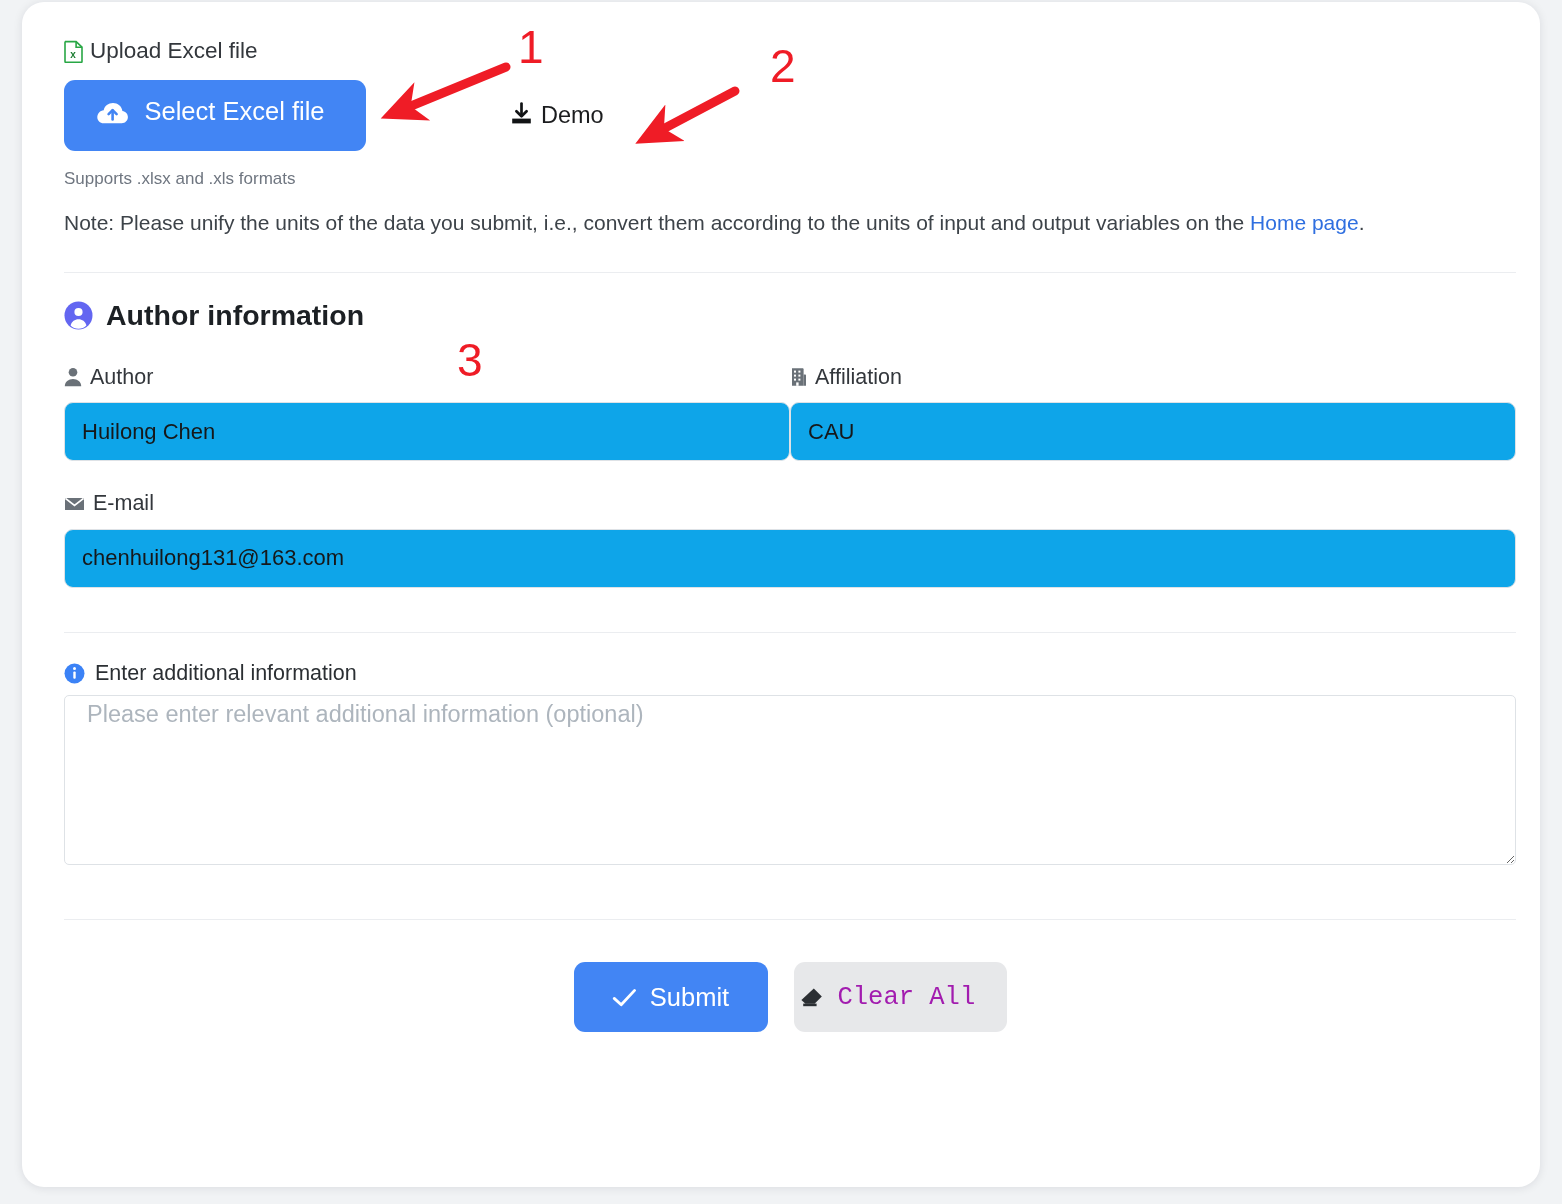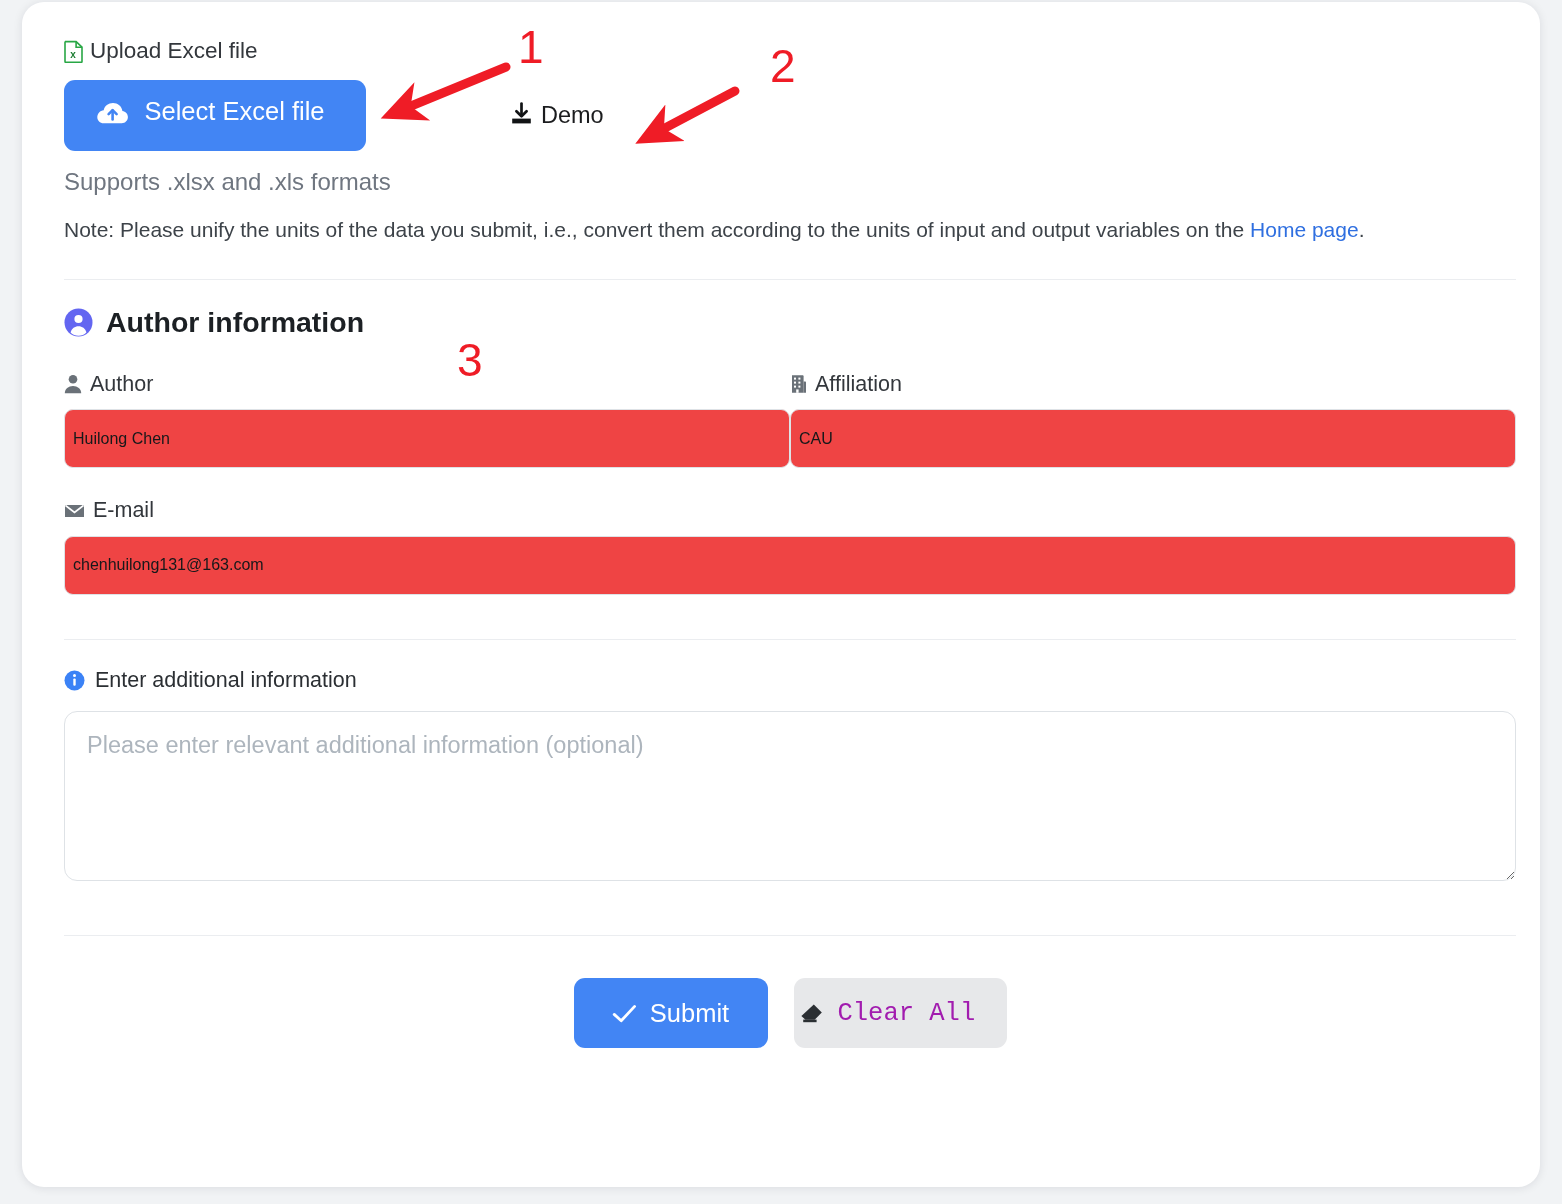--- a/index.html
+++ b/index.html
@@ -76,21 +76,21 @@
     font-size: 23.5px;
     color: #1b1c1e;
     font-family: "Liberation Sans", sans-serif;
     cursor: pointer;
     margin-left: 144px;
     padding: 0;
   }
   .demo-btn .dl { width: 23px; height: 23px; display:block; }
 
   .supports {
-    font-size: 24px;
+    font-size: 17px;
     color: #6f7680;
     margin-top: 19px;
     line-height: 1;
   }
   .note {
     font-size: 21px;
     color: #3d4349;
     margin-top: 20px;
     line-height: 1.5;
     max-width: 1420px;
@@ -131,25 +131,25 @@
     color: #33373c;
     line-height: 1;
     margin-bottom: 14px;
   }
   .field-label svg { display: block; }
   .text-input {
     width: 100%;
     height: 59px;
     border: 1px solid #dee2e6;
     border-radius: 9px;
-    background: #ef4444;
-    font-size: 16px;
+    background: #0ea5e9;
+    font-size: 22px;
     color: #16181a;
     font-family: "Liberation Sans", sans-serif;
-    padding: 0 8px;
+    padding: 0 17px;
     outline: none;
   }
   .text-input::placeholder { color: #adb5bd; }
 
   .field-full { margin-top: 32px; }
 
   .divider2 {
     height: 1px;
     background: #ebedf0;
     margin-top: 44px;
@@ -157,34 +157,34 @@
 
   
   .addl-label {
     display: flex;
     align-items: center;
     gap: 10px;
     font-size: 21.5px;
     color: #2b2f33;
     line-height: 1;
     margin-top: 30px;
-    margin-bottom: 20px;
+    margin-bottom: 11px;
   }
   .addl-label .info { width: 21px; height: 21px; display:block; }
   .addl-area {
     display: block;
     width: 100%;
     height: 170px;
     border: 1px solid #dee2e6;
-    border-radius: 13px;
+    border-radius: 5px;
     background: #fff;
     font-size: 23.5px;
     font-family: "Liberation Sans", sans-serif;
     color: #4c1d95;
-    padding: 20px 22px;
+    padding: 5px 22px;
     resize: vertical;
     outline: none;
   }
   .addl-area::placeholder { color: #adb5bd; }
 
   .divider3 {
     height: 1px;
     background: #ebedf0;
     margin-top: 54px;
   }

